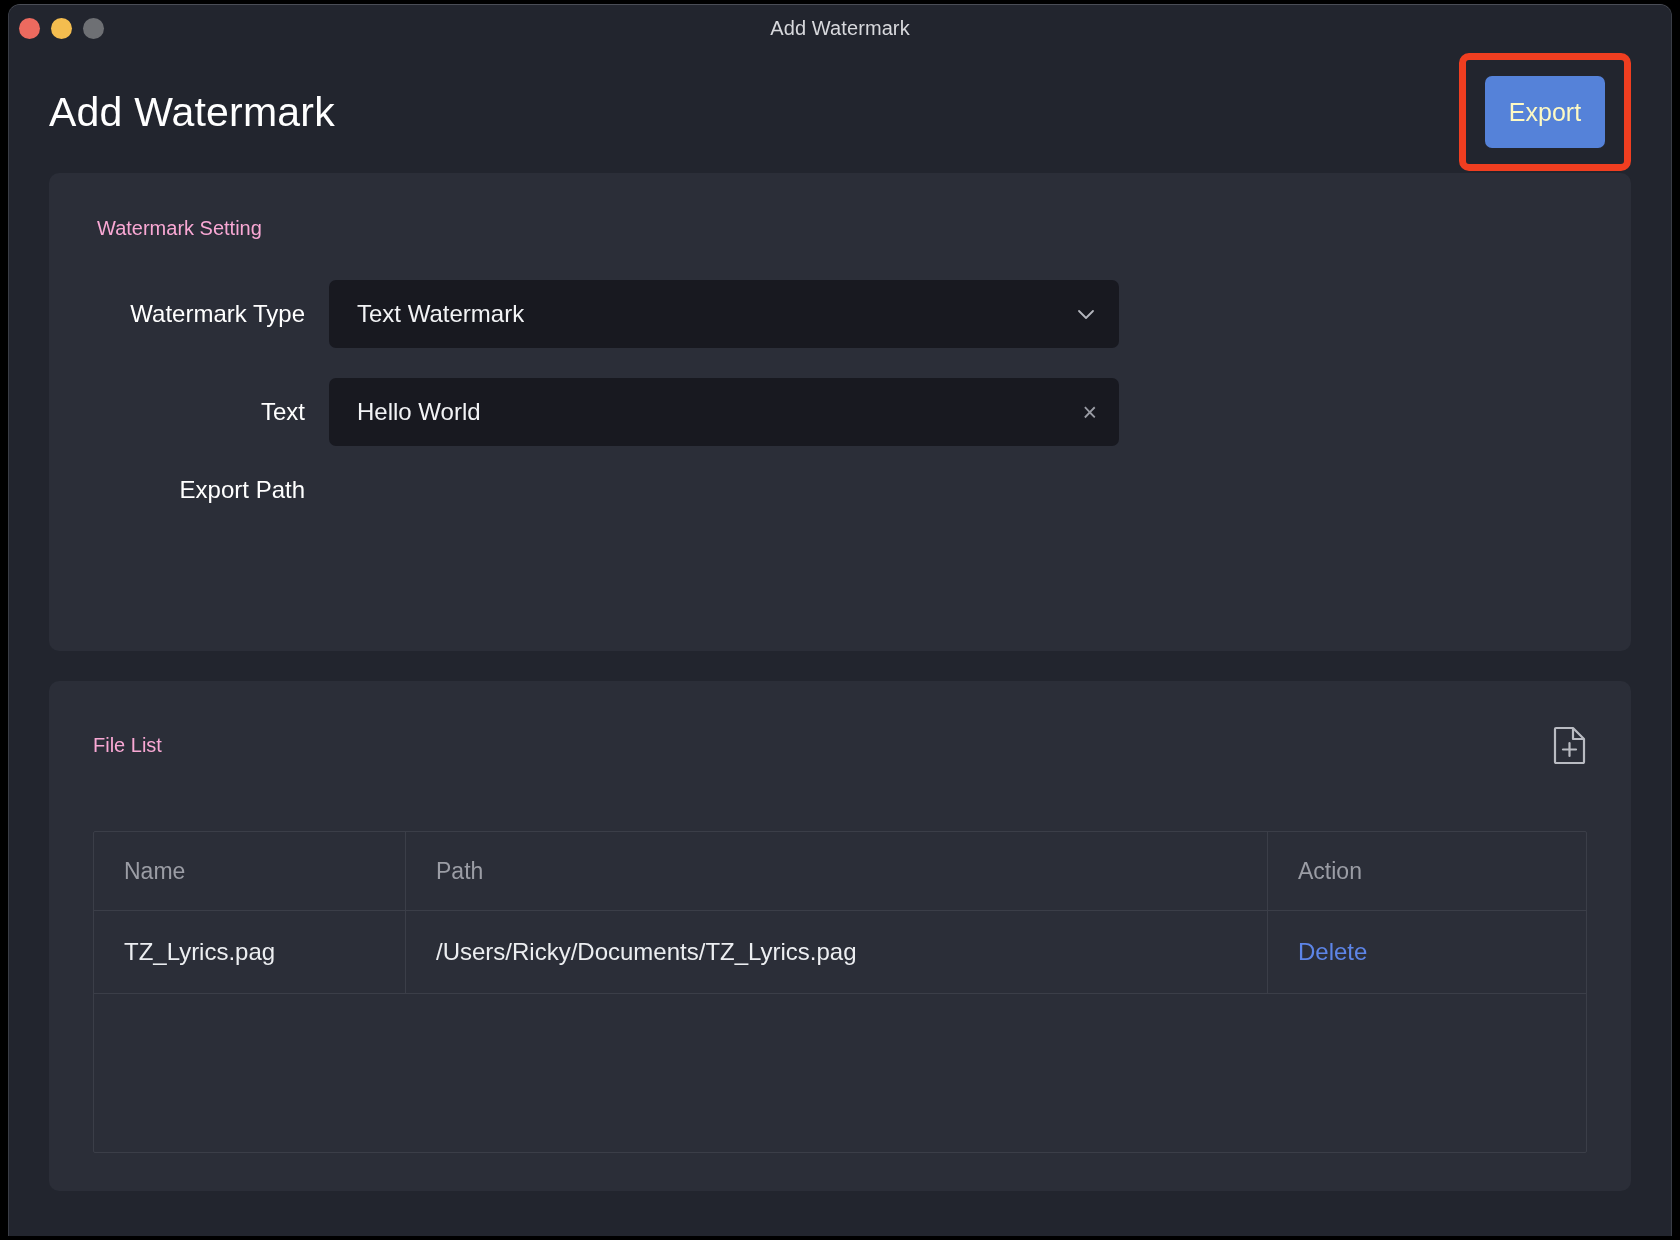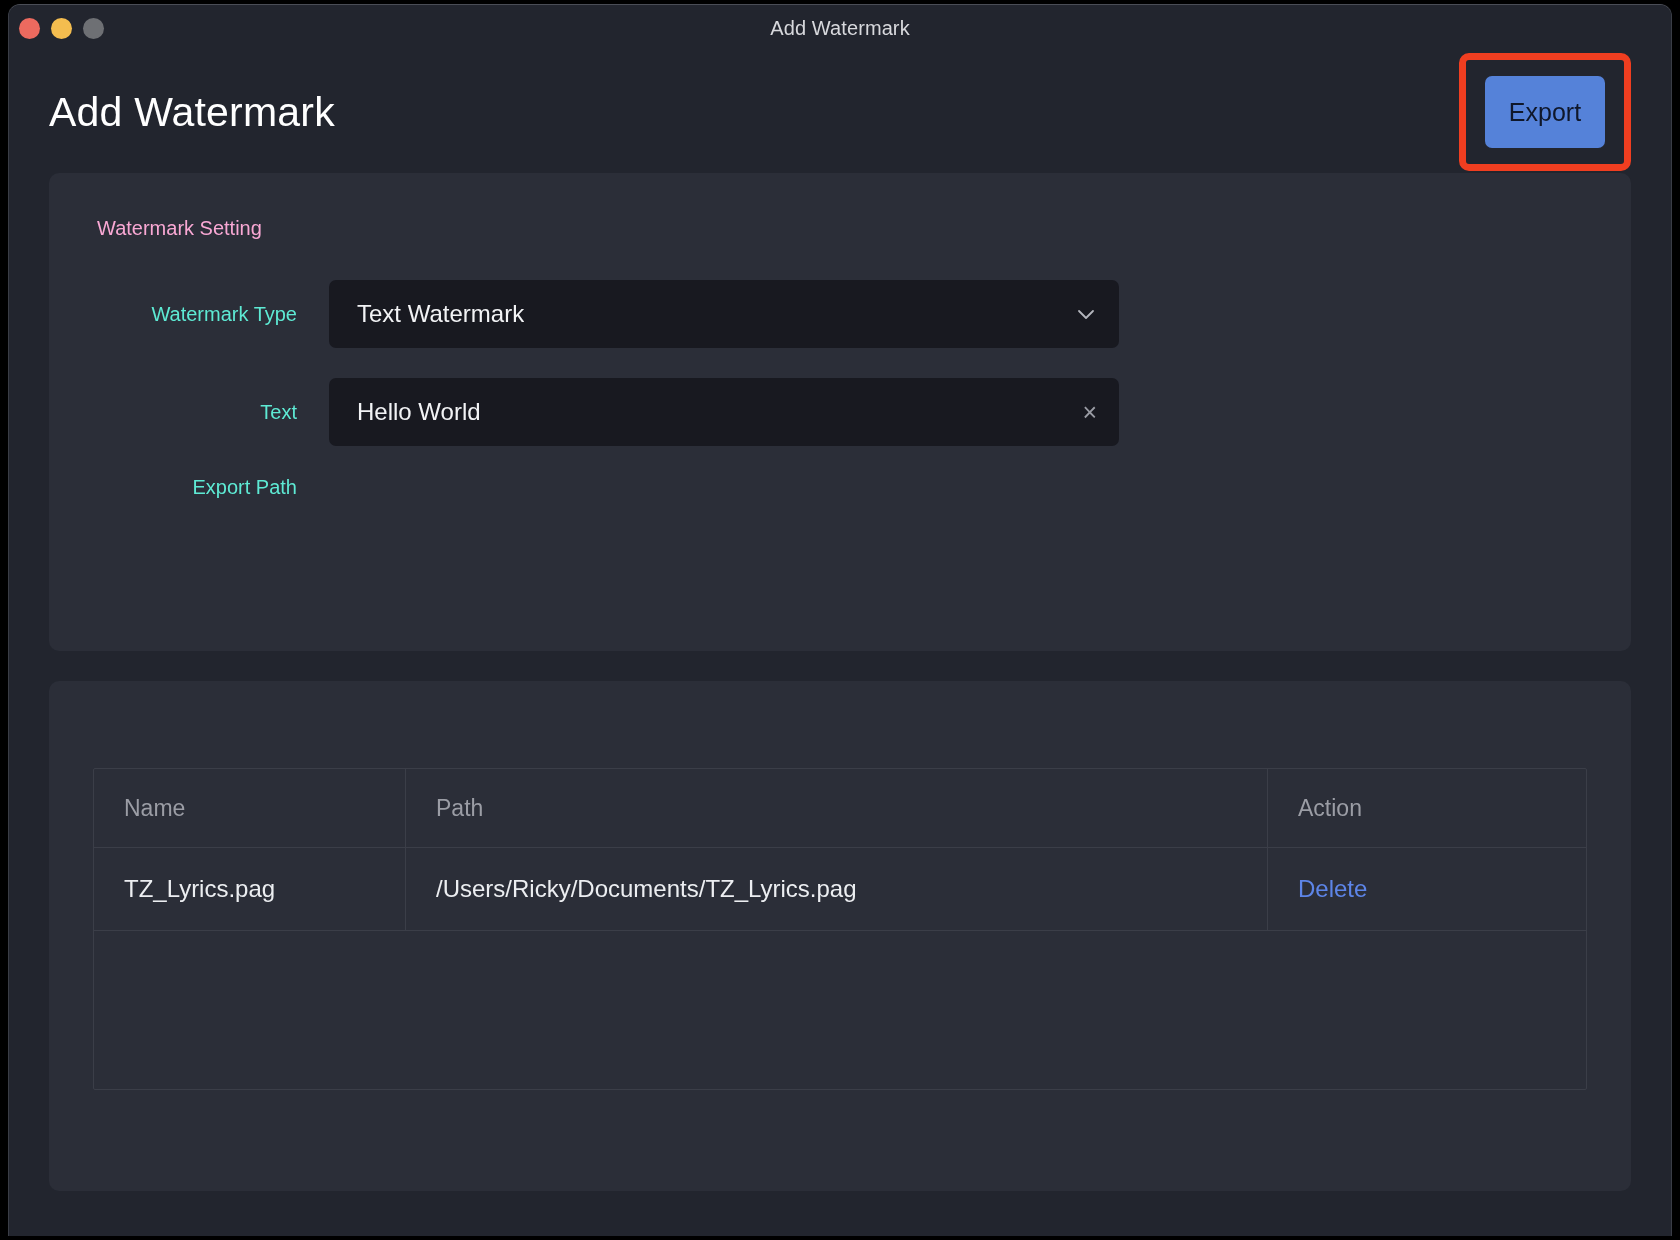--- a/index.html
+++ b/index.html
@@ -77,21 +77,21 @@
     left: 0; top: 0;
     width: 172px; height: 118px;
     border: 7px solid #f03e20;
     border-radius: 10px;
     pointer-events: none;
   }
   .export-btn {
     position: relative;
     width: 120px; height: 72px;
     background: #5582d9;
-    color: #0f172a;
+    color: #fef9c3;
     border: none;
     border-radius: 7px;
     font-size: 25px;
     font-family: "Liberation Sans", sans-serif;
     cursor: pointer;
   }
 
   
   .card {
     margin: 0 40px 0 40px;
@@ -110,23 +110,23 @@
   
   .form { margin-top: 40px; }
   .form-row {
     display: flex;
     align-items: center;
     margin-bottom: 30px;
   }
   .form-label {
     width: 232px;
     text-align: right;
-    padding-right: 32px;
-    font-size: 20px;
-    color: #5eead4;
+    padding-right: 24px;
+    font-size: 24px;
+    color: #ffffff;
     white-space: nowrap;
   }
   .field {
     position: relative;
     width: 790px;
     height: 68px;
     background: #181920;
     border-radius: 7px;
     display: flex;
     align-items: center;
@@ -173,21 +173,21 @@
     align-items: center;
     justify-content: space-between;
     height: 48px;
   }
   .add-file-btn {
     background: none; border: none; cursor: pointer;
     padding: 0; line-height: 0;
   }
 
   .table {
-    margin-top: 47px;
+    margin-top: 62px;
     border: 1px solid #3b3e48;
     border-radius: 2px;
     width: 100%;
   }
   .t-row { display: flex; }
   .t-head .t-cell {
     font-size: 23px;
     color: #9b9da5;
     height: 78px;
   }
@@ -264,20 +264,33 @@
       </div>
 
       <div class="form-row">
         <div class="form-label">Export Path</div>
       </div>
 
     </div>
   </div>
 
   <div class="card card-filelist">
+    <div class="filelist-head">
+      <div class="card-title">File List</div>
+      <button class="add-file-btn">
+        <span>
+          <svg width="34" height="38" viewBox="0 0 34 38">
+            <path d="M3 2 h17 l11 11 v23 a1 1 0 0 1 -1 1 h-27 a1 1 0 0 1 -1 -1 v-33 a1 1 0 0 1 1 -1 z" fill="none" stroke="#b9bbc2" stroke-width="2.2" stroke-linejoin="round"></path>
+            <polyline points="20,2 20,13 31,13" fill="none" stroke="#b9bbc2" stroke-width="2.2" stroke-linejoin="round"></polyline>
+            <line x1="16.5" y1="17" x2="16.5" y2="30" stroke="#b9bbc2" stroke-width="2.2" stroke-linecap="round"></line>
+            <line x1="10" y1="23.5" x2="23" y2="23.5" stroke="#b9bbc2" stroke-width="2.2" stroke-linecap="round"></line>
+          </svg>
+        </span>
+      </button>
+    </div>
 
     <div class="table">
 
       <div class="t-row t-head">
         <div class="t-cell col-name">Name</div>
         <div class="t-cell col-path">Path</div>
         <div class="t-cell col-action">Action</div>
       </div>
 
       <div class="t-row t-body">

